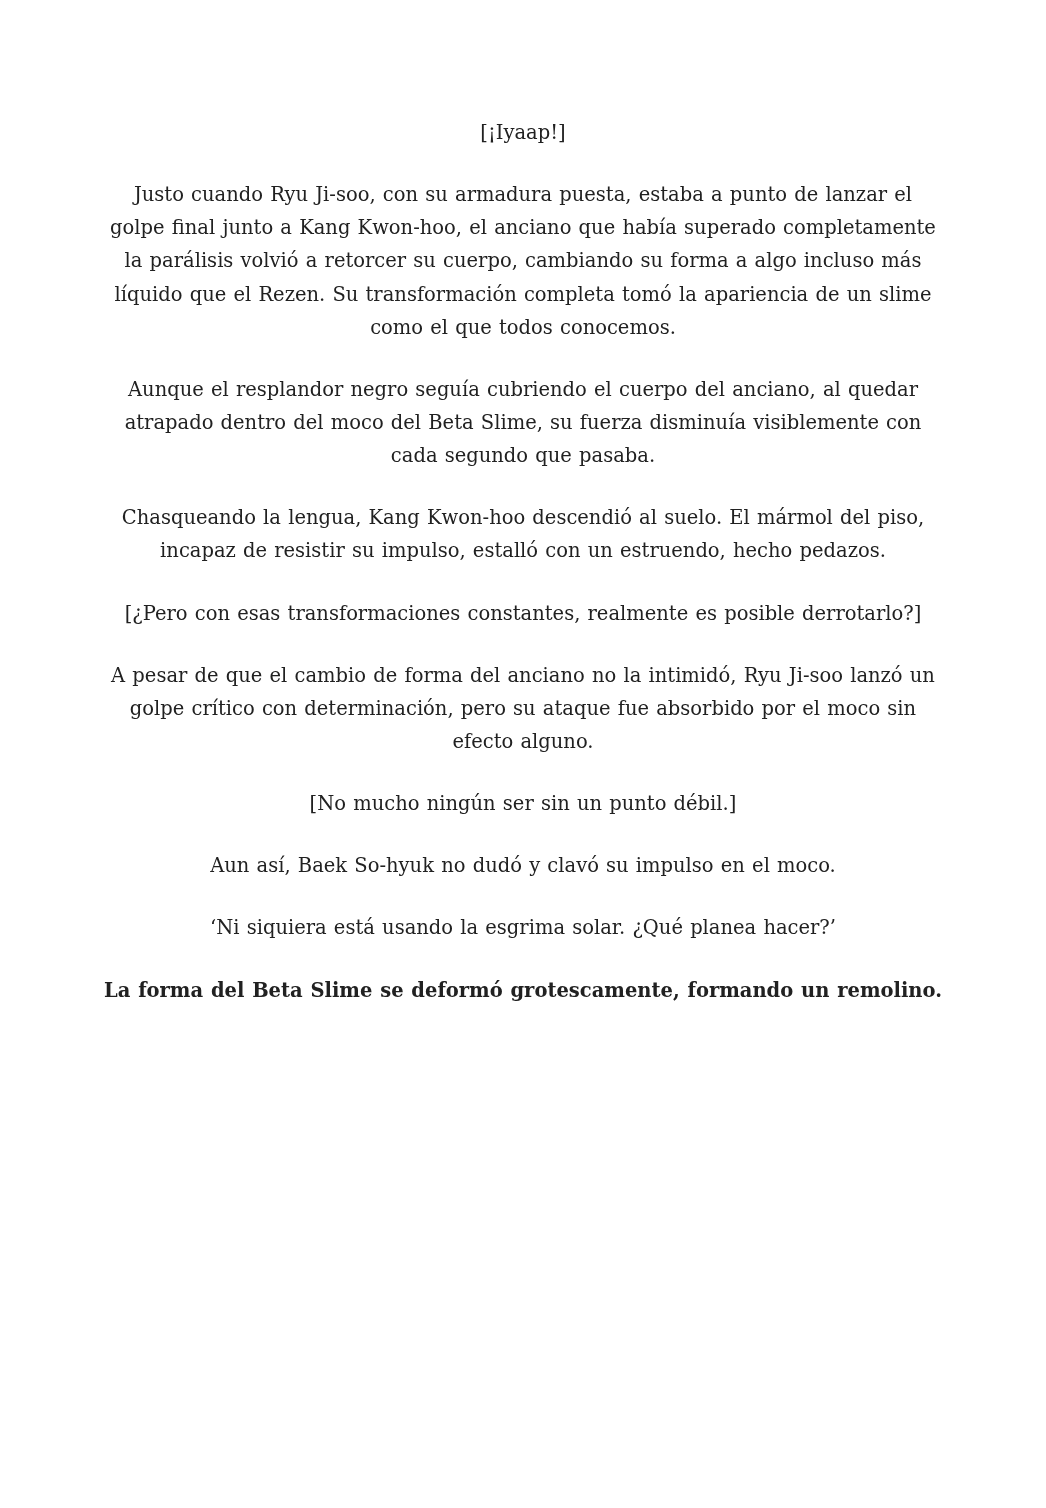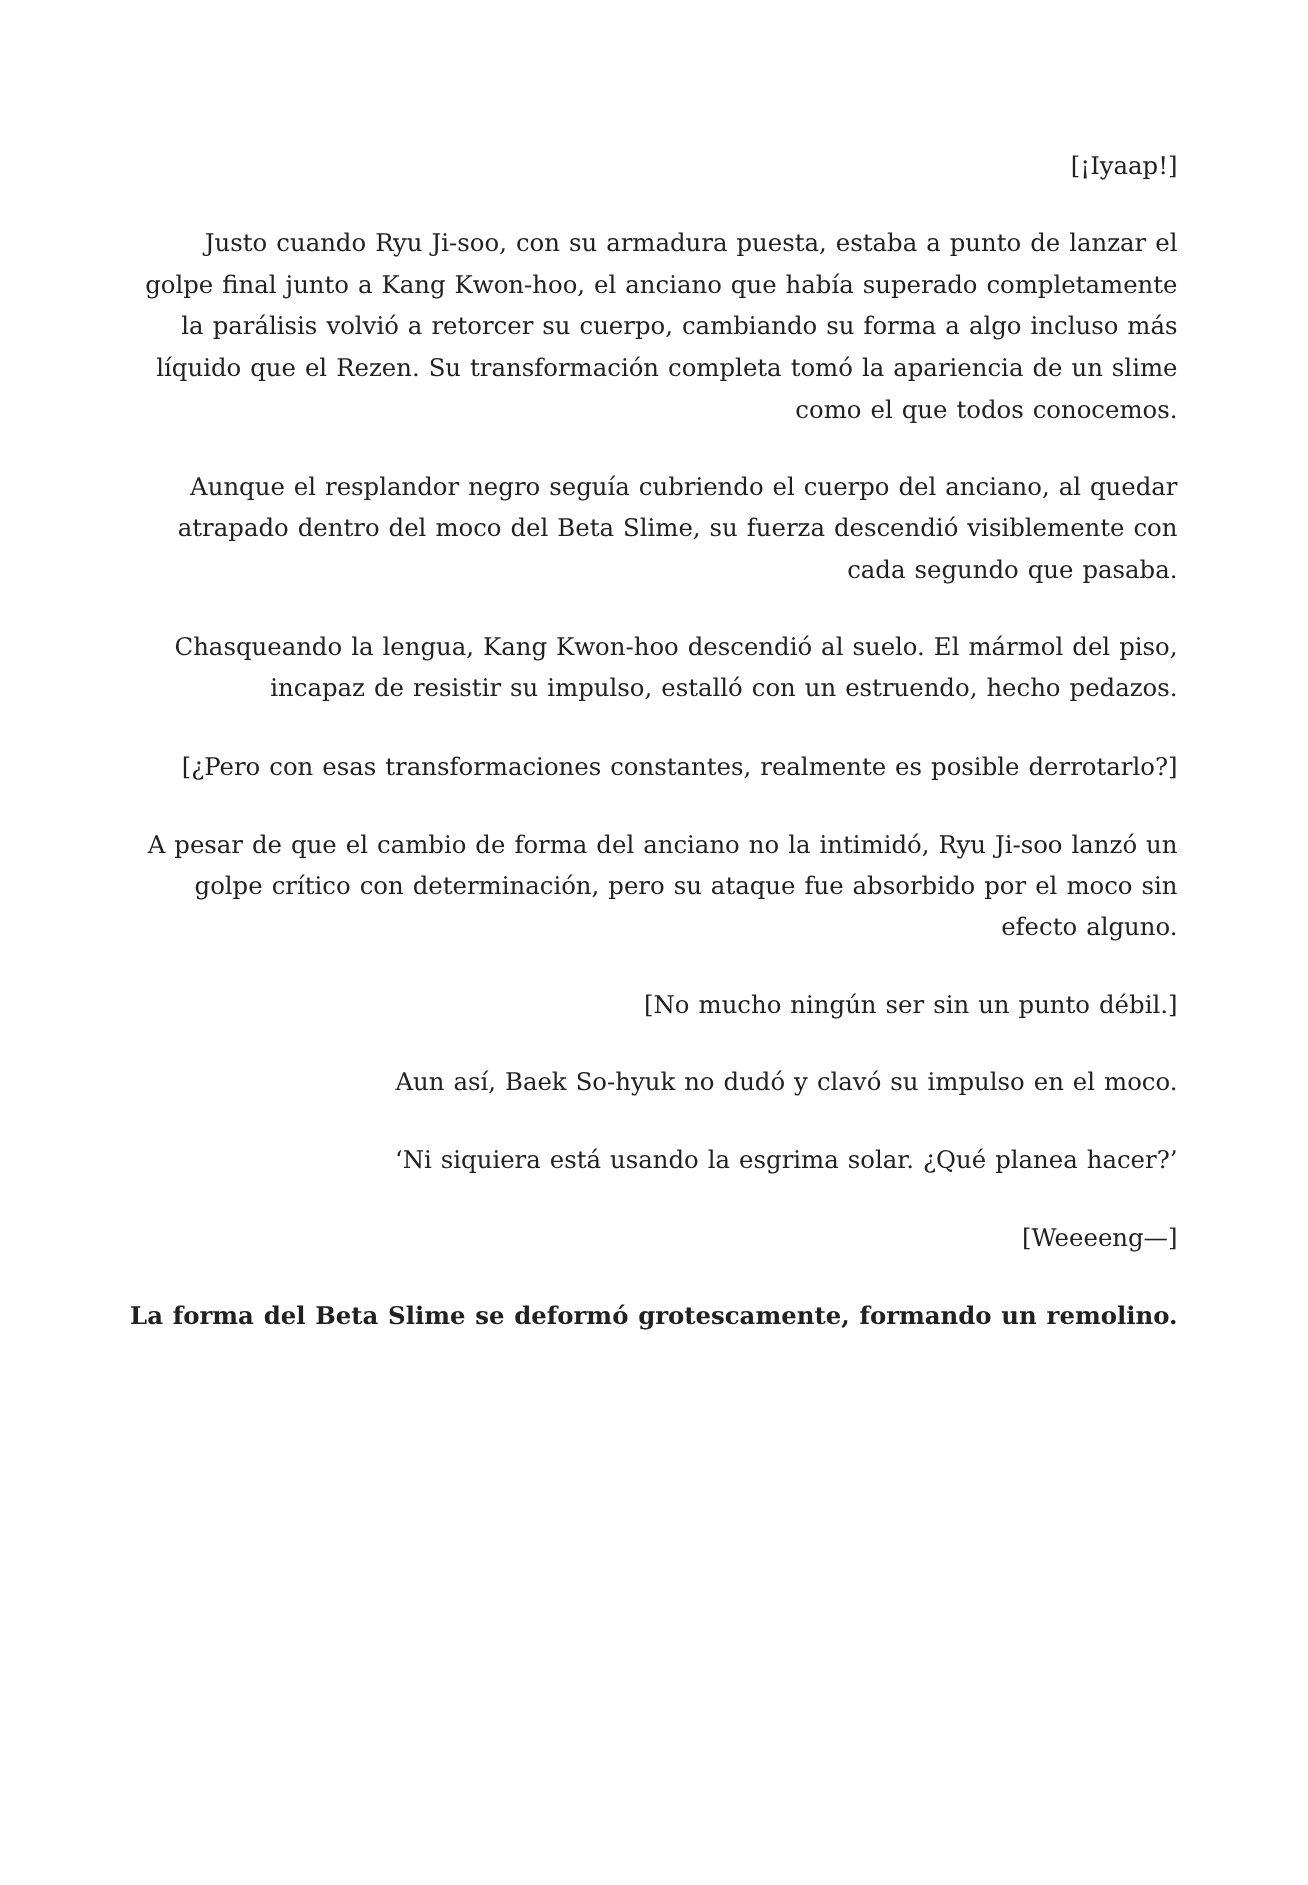--- a/index.html
+++ b/index.html
@@ -17,38 +17,37 @@
   .doc-body {
     padding: 116px 104px 60px 104px;
     font-family: "DejaVu Serif", "Liberation Serif", serif;
     font-size: 19.5px;
     line-height: 1.7;
     color: #212121;
     -webkit-font-smoothing: antialiased;
   }
   .para {
     margin: 0 0 29px 0;
-    text-align: right;
+    text-align: center;
     word-spacing: 1px;
   }
   .para:last-child {
     margin-bottom: 0;
     font-weight: bold;
   }
 </style>
 </head>
 <body>
 
 <div class="page">
   <div class="doc-body">
       <p class="para">[¡Iyaap!]</p>
       <p class="para">Justo cuando Ryu Ji-soo, con su armadura puesta, estaba a punto de lanzar el golpe final junto a Kang Kwon-hoo, el anciano que había superado completamente la parálisis volvió a retorcer su cuerpo, cambiando su forma a algo incluso más líquido que el Rezen. Su transformación completa tomó la apariencia de un slime como el que todos conocemos.</p>
-      <p class="para">Aunque el resplandor negro seguía cubriendo el cuerpo del anciano, al quedar atrapado dentro del moco del Beta Slime, su fuerza descendió visiblemente con cada segundo que pasaba.</p>
+      <p class="para">Aunque el resplandor negro seguía cubriendo el cuerpo del anciano, al quedar atrapado dentro del moco del Beta Slime, su fuerza disminuía visiblemente con cada segundo que pasaba.</p>
       <p class="para">Chasqueando la lengua, Kang Kwon-hoo descendió al suelo. El mármol del piso, incapaz de resistir su impulso, estalló con un estruendo, hecho pedazos.</p>
       <p class="para">[¿Pero con esas transformaciones constantes, realmente es posible derrotarlo?]</p>
       <p class="para">A pesar de que el cambio de forma del anciano no la intimidó, Ryu Ji-soo lanzó un golpe crítico con determinación, pero su ataque fue absorbido por el moco sin efecto alguno.</p>
       <p class="para">[No mucho ningún ser sin un punto débil.]</p>
       <p class="para">Aun así, Baek So-hyuk no dudó y clavó su impulso en el moco.</p>
       <p class="para">‘Ni siquiera está usando la esgrima solar. ¿Qué planea hacer?’</p>
-      <p class="para">[Weeeeng—]</p>
       <p class="para">La forma del Beta Slime se deformó grotescamente, formando un remolino.</p>
     </div>
 </div>
 
 </body></html>

